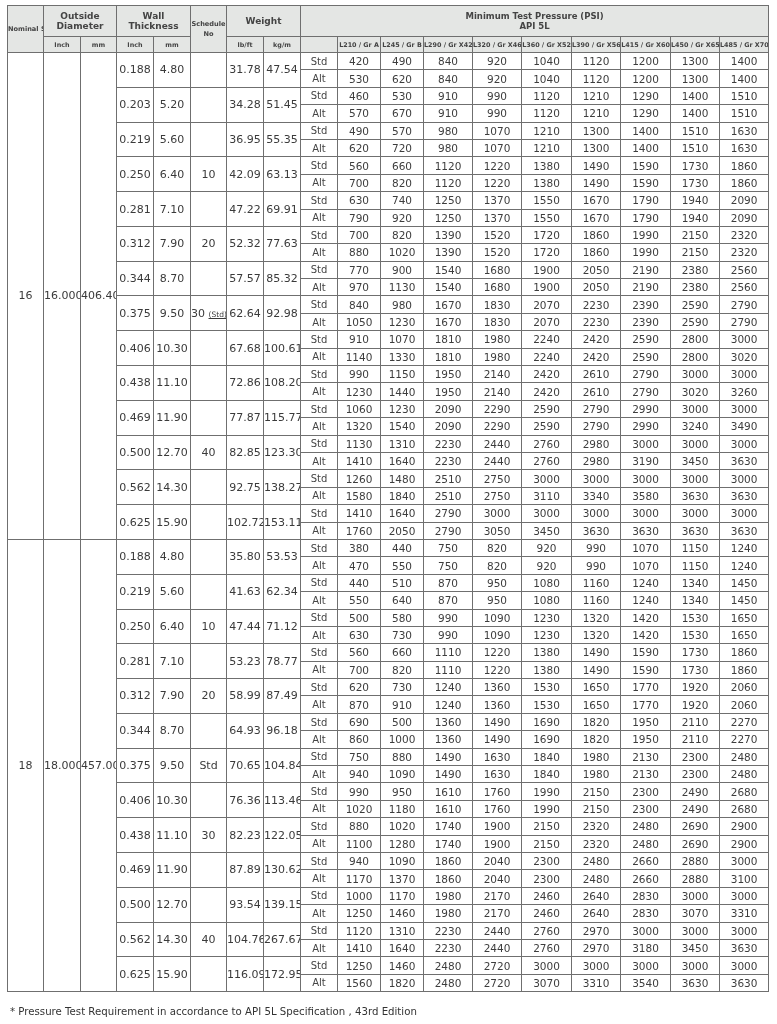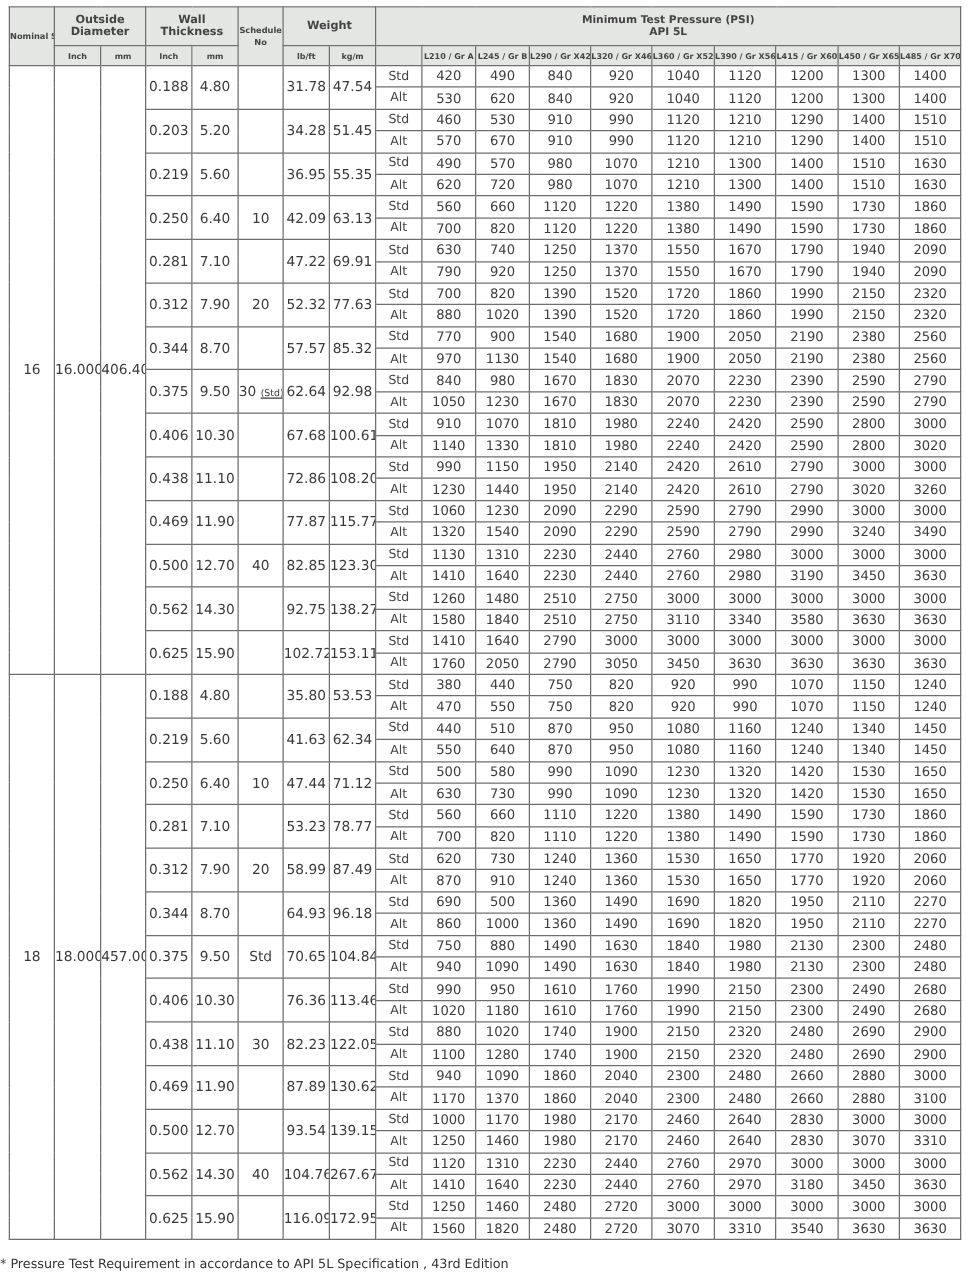--- a/index.html
+++ b/index.html
@@ -11,21 +11,21 @@
                vertical-align:middle; padding:0; overflow:hidden; white-space:nowrap; }
   table.spec th { background:#e4e6e4; font-weight:bold; color:#444; }
   th.h1 { font-size:8.5px; line-height:10px; height:30px; }
   th.h1.big { font-size:9px; }
   th.h2 { font-size:6.4px; height:15px; }
   td.val { font-size:10.5px; height:16.4px; color:#3d3d3d; }
   td.main { font-size:11px; color:#3a3a3a; }
   td.lab { font-size:10px; color:#444; }
   td.grp { font-size:11px; }
   .small { font-size:7.5px;text-decoration:underline; }
-  .foot { position:absolute; left:0; top:1006px; font-size:10.2px; color:#333;text-align:center; }
+  .foot { position:absolute; left:10px; top:1006px; font-size:10.2px; color:#333;text-align:center; }
 </style>
 </head>
 <body>
 
 <table class="spec">
   <colgroup>
     <col style="width:36px">
       <col style="width:37px">
       <col style="width:36px">
     <col style="width:37px">

